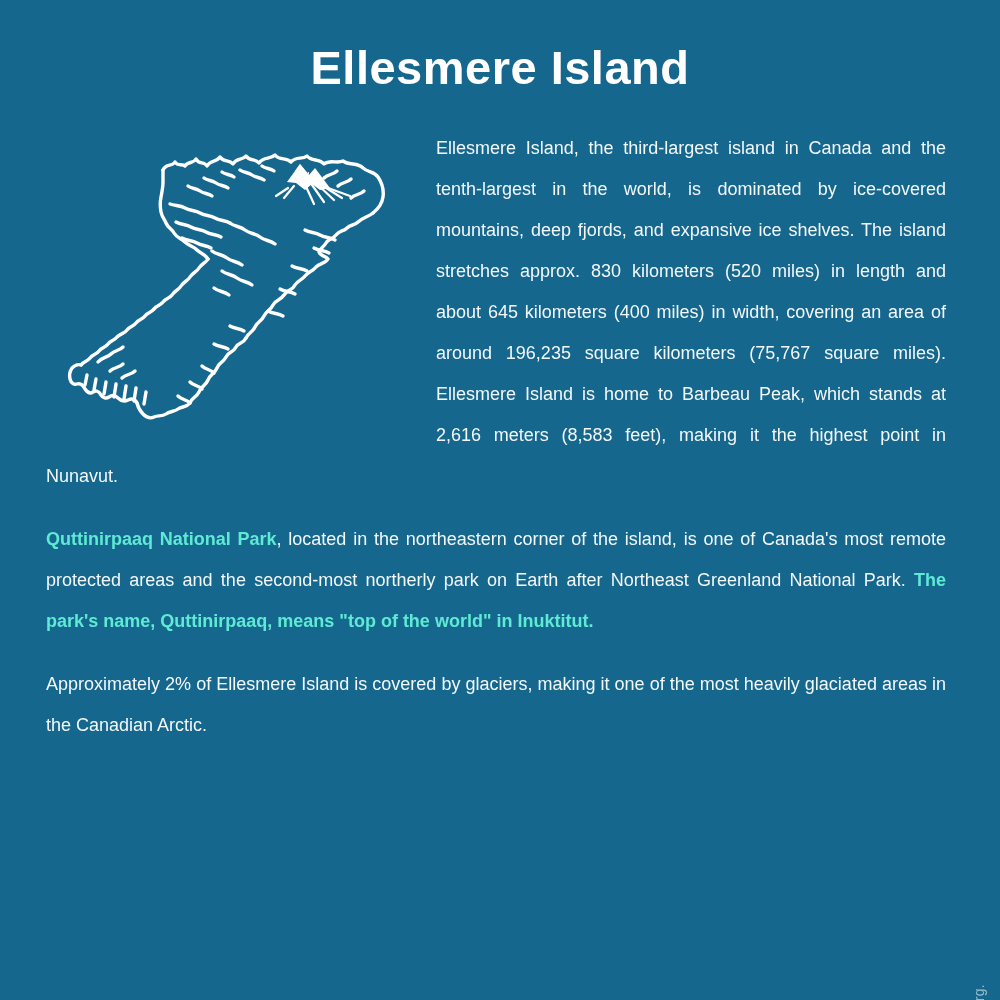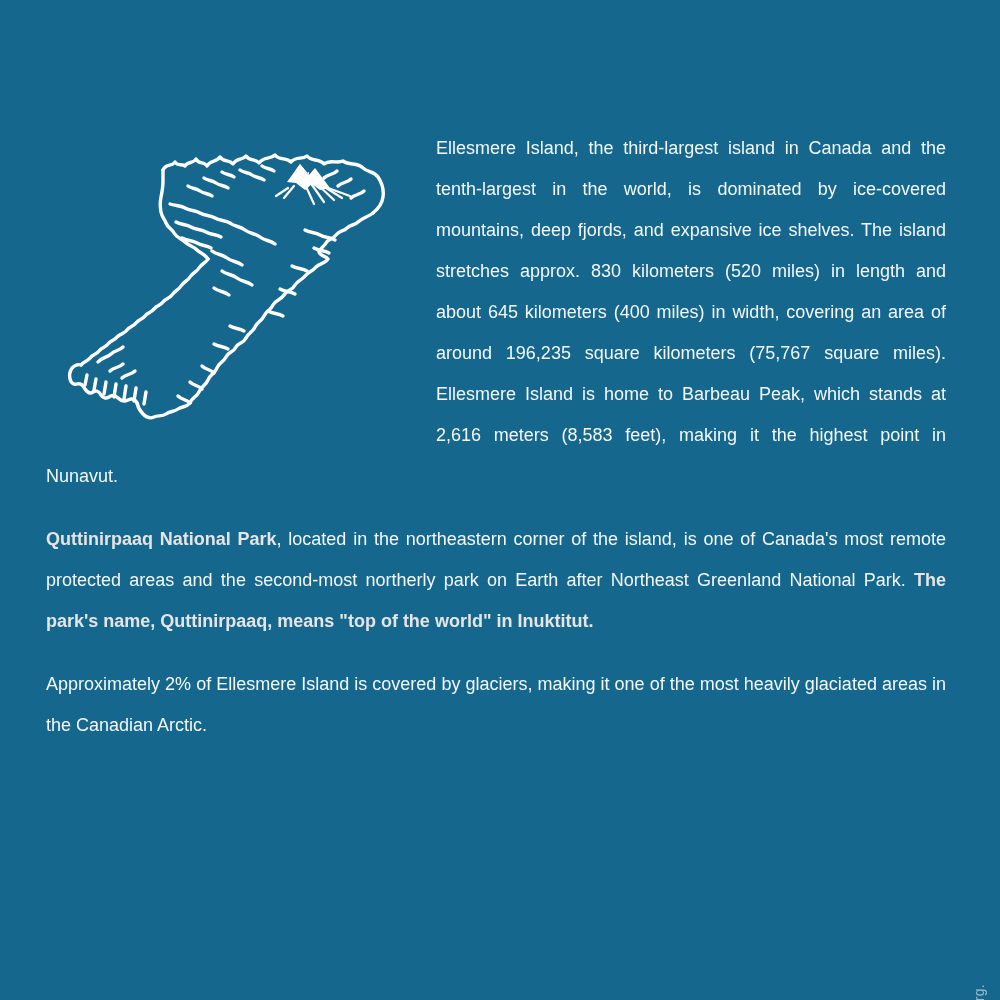--- a/index.html
+++ b/index.html
@@ -74,21 +74,21 @@
     float: left;
     width: 390px;
     height: 320px;
     shape-outside: inset(0);
   }
 
   .para-1 { margin-bottom: 20px; }
 
   strong {
     font-weight: bold;
-    color: #e5e5e5;
+    color: #5eead4;
     margin-top: 23px;
   }
 
   
   .watermark {
     position: absolute;
     right: 2px;
     bottom: 8px;
     transform-origin: bottom right;
     transform: rotate(-90deg) translate(0, 0);
@@ -101,20 +101,21 @@
   .watermark-inner {
     display: block;
     transform: translate(8px, -12px);
   }
 </style>
 </head>
 <body style="background: rgb(22, 103, 141);">
 
 <div id="infographic">
 
+  <h1 class="title">Ellesmere Island</h1>
 
   <div class="map-figure">
     <svg viewBox="0 0 345 322" xmlns="http://www.w3.org/2000/svg" aria-hidden="true">
       <g fill="none" stroke="#ffffff" stroke-width="3.4" stroke-linecap="round" stroke-linejoin="round">
 
         <path d="M101,44 C104,37 110,41 113,36 C116,41 120,37 123,40 C126,35 131,38 134,33
                  C137,39 142,35 145,40 C149,33 154,37 158,31 C162,37 167,33 171,38
                  C175,31 180,35 184,30 C188,36 193,32 197,37 C202,30 208,34 213,29
                  C218,35 224,31 229,36 C234,30 240,34 245,30 C250,36 257,32 262,38
                  C268,33 275,38 281,35 C288,40 295,36 301,42 C307,47 312,45 316,51

